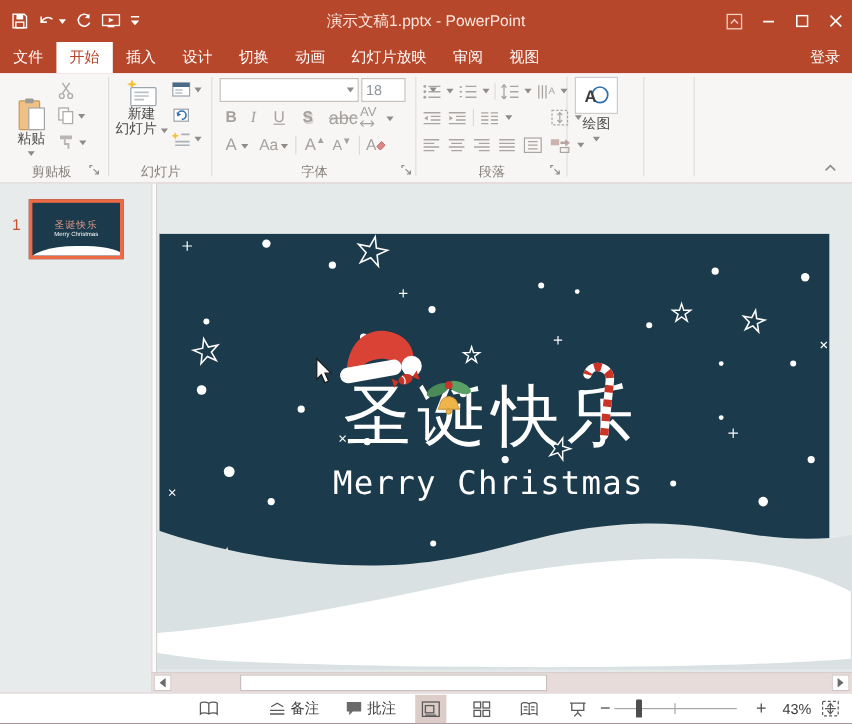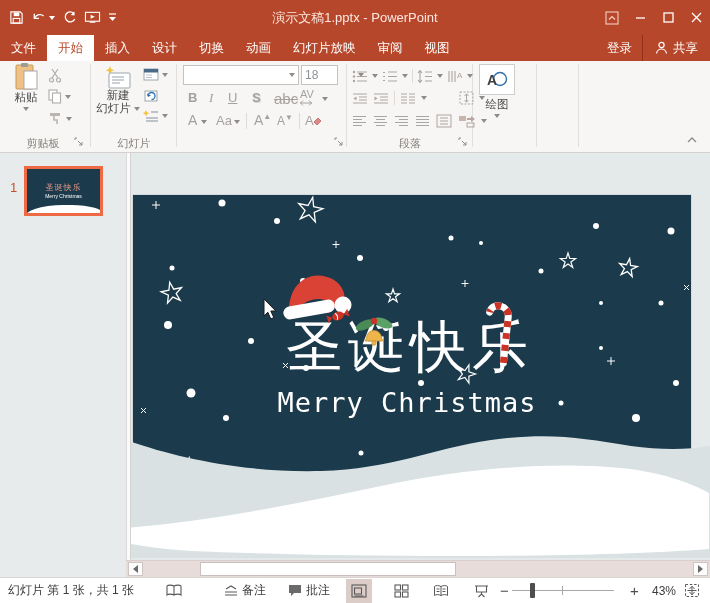--- a/index.html
+++ b/index.html
@@ -157,39 +157,32 @@
     <div class="tab active">开始</div>
     <div class="tab">插入</div>
     <div class="tab">设计</div>
     <div class="tab">切换</div>
     <div class="tab">动画</div>
     <div class="tab">幻灯片放映</div>
     <div class="tab">审阅</div>
     <div class="tab">视图</div>
     <div class="tabrow-right">
       <div class="signin">登录</div>
-      <div class="share">
-        <svg width="13" height="14" viewBox="0 0 13 14">
-            <circle cx="6.5" cy="4" r="2.6" fill="none" stroke="#fff" stroke-width="1.2"></circle>
-            <path d="M1.5,12.5 C2,9 5,8 6.5,8 C8,8 11,9 11.5,12.5" fill="none" stroke="#fff" stroke-width="1.2"></path>
-          </svg>
-        <span>共享</span>
-      </div>
     </div>
   </div>
 
   <div class="ribbon">
     <div class="gdiv" style="left:90px"></div>
     <div class="gdiv" style="left:176px"></div>
     <div class="gdiv" style="left:346px"></div>
     <div class="gdiv" style="left:472px"></div>
     <div class="gdiv" style="left:536px"></div>
     <div class="gdiv" style="left:578px"></div>
 
-    <div class="abspos" style="left:12px;top:1px;width:28px;text-align:center">
+    <div class="abspos" style="left:12px;top:20px;width:28px;text-align:center">
       <svg width="25" height="29" viewBox="0 0 25 29" style="margin:0 auto">
         <rect x="2" y="3" width="17" height="24" rx="1" fill="#efc185" stroke="#c59a5b" stroke-width="1"></rect>
         <rect x="7" y="1" width="7" height="4" rx="1" fill="#9b9b9b"></rect>
         <rect x="10" y="9" width="13" height="18" fill="#fff" stroke="#a7a7a7" stroke-width="1"></rect>
       </svg>
       <div class="bigbtn-label">粘贴</div>
       <div class="cdn" style="margin:3px auto 0"></div>
     </div>
     <div class="abspos" style="left:48px;top:7px">
       <svg width="16" height="15" viewBox="0 0 16 15">
@@ -286,20 +279,21 @@
     <div class="fbtn" style="left:277px;top:52px;font-size:12px">
       <span>A</span><sup style="font-size:8px">▼</sup>
     </div>
     <div class="vline" style="left:299px;top:52px"></div>
     <div class="abspos" style="left:305px;top:52px">
       <svg width="16" height="15" viewBox="0 0 16 15">
           <text x="0" y="12" font-size="13" fill="#a5a19e" font-family="Liberation Sans">A</text>
           <path d="M9,9 l4,-4 3,3 -4,4 z" fill="#d88" stroke="#b66" stroke-width="0.8"></path>
         </svg>
     </div>
+    <div class="glabel" style="left:178px;width:168px">字体</div>
     <div class="launcher" style="left:334px;top:76px">
       <svg width="9" height="9" viewBox="0 0 9 9">
           <path d="M1,3 L1,1 L3,1 M4,4 L8,8 M8,5 L8,8 L5,8" fill="none" stroke="#8f8b88" stroke-width="1"></path>
         </svg>
     </div>
 
     <div class="abspos" style="left:352px;top:8px;display:flex;gap:4px;align-items:center">
       <svg width="16" height="13" viewBox="0 0 16 13">
           <circle cx="2" cy="2" r="1.2" fill="#a9a5a2"></circle>
           <circle cx="2" cy="6.5" r="1.2" fill="#a9a5a2"></circle>
@@ -504,21 +498,20 @@
     <div class="sbtn" style="left:2px">
         <span class="tri-l"></span>
       </div>
     <div class="sthumb"></div>
     <div class="sbtn" style="right:2px">
         <span class="tri-r"></span>
       </div>
   </div>
 
   <div class="statusbar">
-    <div class="sitem" style="left:8px">幻灯片 第 1 张，共 1 张</div>
     <div class="sitem" style="left:166px">
       <svg width="16" height="14" viewBox="0 0 16 14">
           <path d="M8,2 C6,0.8 2,0.8 1,2 L1,11 C2,9.8 6,9.8 8,11 C10,9.8 14,9.8 15,11 L15,2 C14,0.8 10,0.8 8,2 Z M8,2 L8,11" fill="none" stroke="#5a5a5a" stroke-width="1.1"></path>
         </svg>
     </div>
     <div class="sitem" style="left:224px">
       <svg width="14" height="12" viewBox="0 0 14 12">
           <path d="M2,4 L7,1 L12,4" fill="none" stroke="#5a5a5a" stroke-width="1.1"></path>
           <path d="M1,7 h12 M1,10 h12" stroke="#5a5a5a" stroke-width="1.1"></path>
         </svg>

